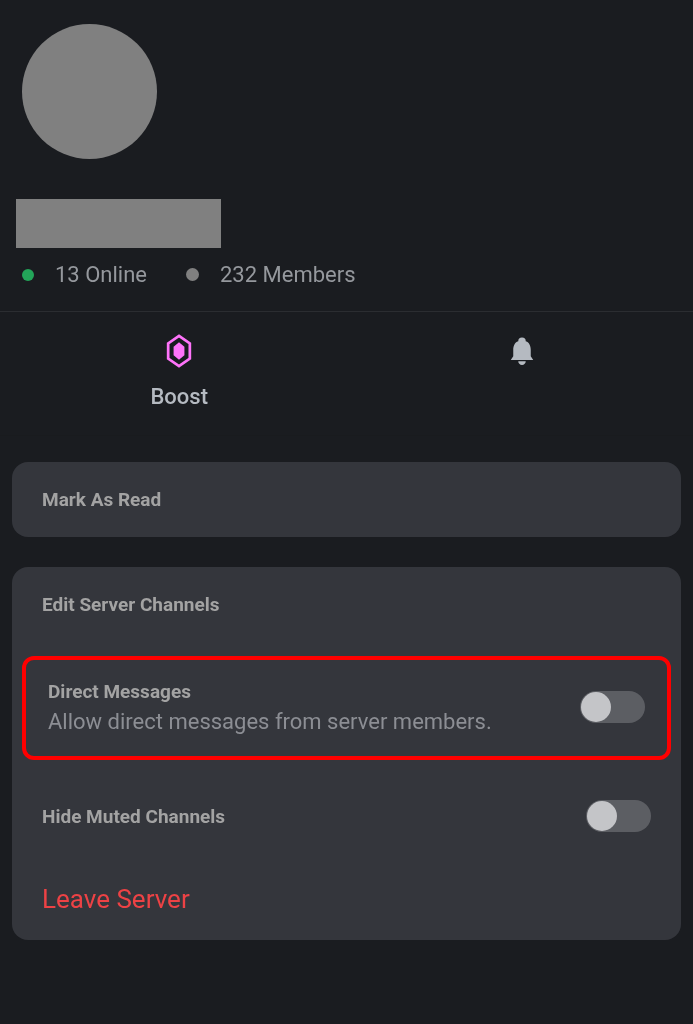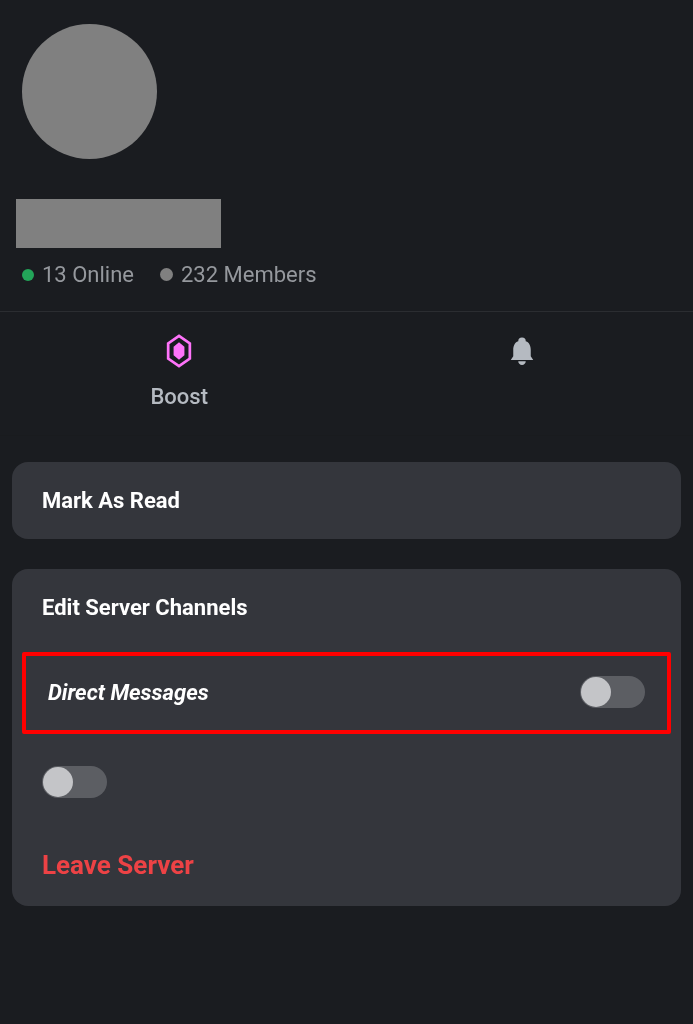--- a/index.html
+++ b/index.html
@@ -30,21 +30,21 @@
     }
     .server-name {
       width: 205px;
       height: 49px;
       background: #808080;
       margin-bottom: 14px;
     }
     .status-row {
       display: flex;
       align-items: center;
-      gap: 8px;
+      gap: 21px;
       margin-left: 6px;
     }
     .dot-online {
       width: 12px;
       height: 12px;
       border-radius: 50%;
       background: #23a559;
     }
     .dot-members {
       width: 13px;
@@ -92,23 +92,23 @@
       margin-bottom: 30px;
     }
     .row {
       padding: 26px 30px;
       display: flex;
       align-items: center;
       justify-content: space-between;
       cursor: pointer;
     }
     .row-title {
-      font-size: 22px;
+      font-size: 19px;
       font-weight: 700;
-      color: #ffffff;
+      color: #a3a3a3;
     }
     .row-sub {
       font-size: 22px;
       color: #8c8e94;
       margin-top: 6px;
       font-weight: 400;
     }
     .row-left {
       flex: 1;
     }
@@ -124,33 +124,32 @@
       width: 30px;
       height: 30px;
       border-radius: 50%;
       background: #c4c5c8;
       position: absolute;
       top: 1px;
       left: 1px;
     }
     .highlight-box {
       border: 4px solid #ff0000;
-      margin: 6px 10px;
-      border-radius: 2px;
-      font-style: italic;
+      margin: 14px 10px;
+      border-radius: 12px;
     }
     .highlight-box .row {
       padding: 20px 22px 22px 22px;
     }
     .leave-row {
       padding: 26px 30px;
     }
     .leave-text {
       font-size: 26px;
-      font-weight: 700;
+      font-weight: 400;
       color: #ed4245;
     }
   </style>
 </head>
 <body>
 
 <div class="header">
   <div class="avatar"></div>
   <div class="server-name"></div>
   <div class="status-row">
@@ -185,28 +184,32 @@
 
   <div class="card">
     <div class="row">
       <span class="row-title">Edit Server Channels</span>
     </div>
 
     <div class="highlight-box">
       <div class="row">
         <div class="row-left">
           <div class="row-title">Direct Messages</div>
+          <div class="row-sub">Allow direct messages from server members.</div>
         </div>
         <div class="toggle">
           <div class="toggle-knob"></div>
         </div>
       </div>
     </div>
 
     <div class="row">
+      <div class="row-left">
+        <div class="row-title">Hide Muted Channels</div>
+      </div>
       <div class="toggle">
         <div class="toggle-knob"></div>
       </div>
     </div>
 
     <div class="leave-row">
       <span class="leave-text">Leave Server</span>
     </div>
   </div>
 </div>

